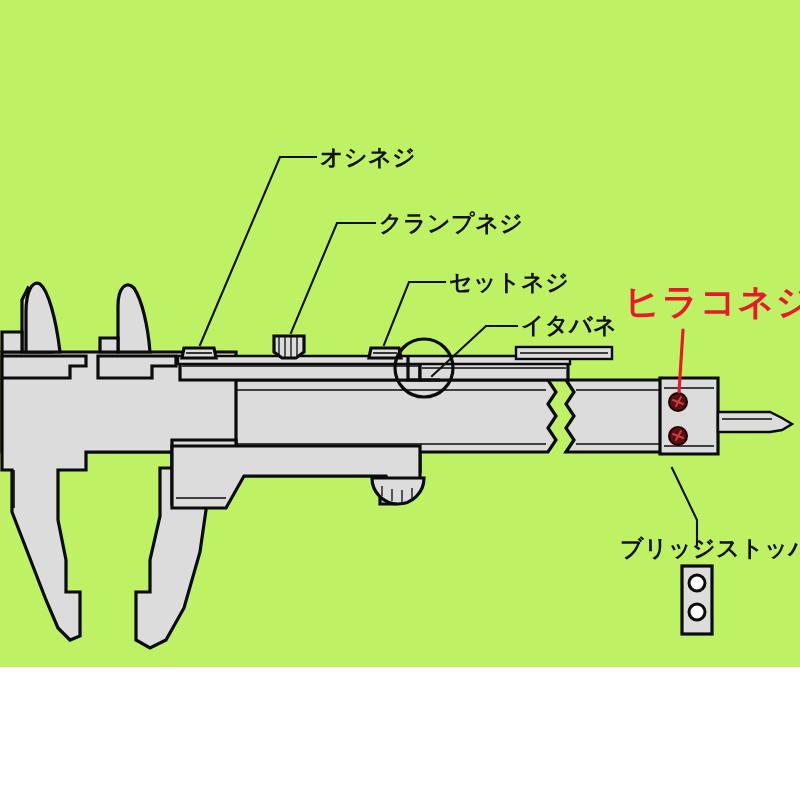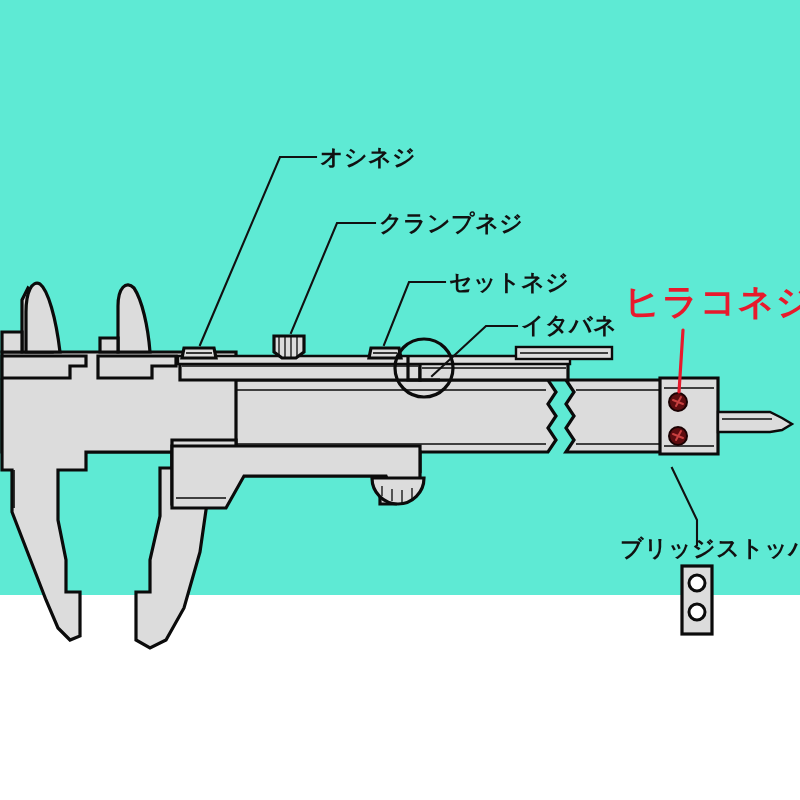--- a/index.html
+++ b/index.html
@@ -10,22 +10,22 @@
   }
   body {
     width: 800px;
     height: 800px;
     font-family: "DejaVu Sans", "Liberation Sans", sans-serif;
     overflow: hidden;
   }
   #diagram-root {
     position: relative;
     width: 800px;
-    height: 595px;
-    background: #5eead4;
+    height: 667px;
+    background: #bef264;
   }
   svg#caliper-svg {
     display: block;
     width: 800px;
     height: 800px;
   }
   .label-text {
     font-family: "DejaVu Sans", "Liberation Sans", sans-serif;
     font-weight: 700;
     fill: #111111;

